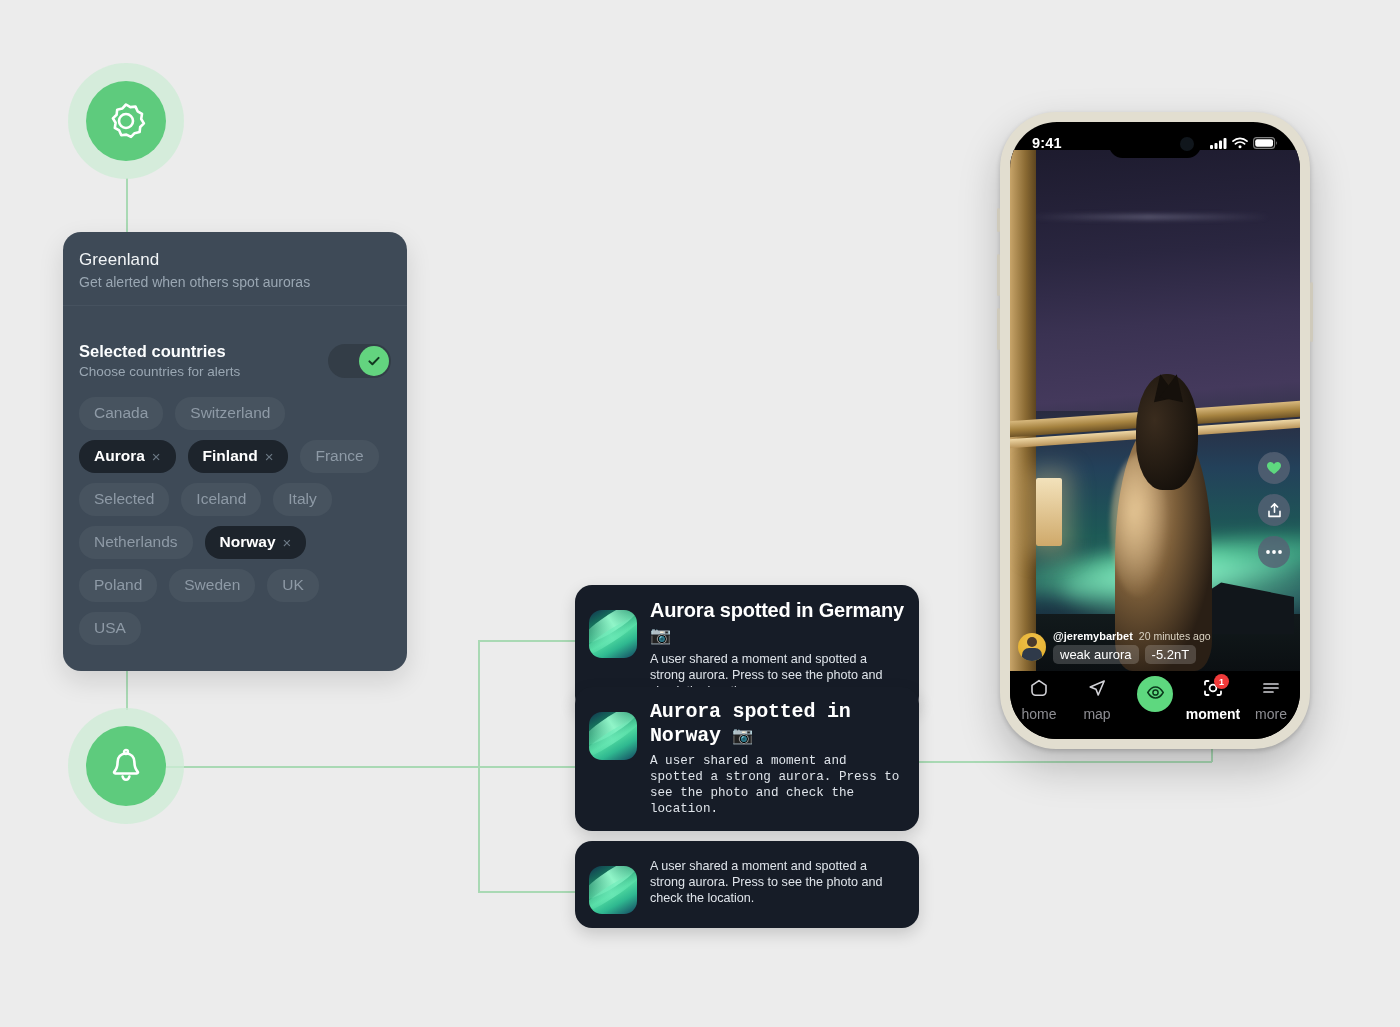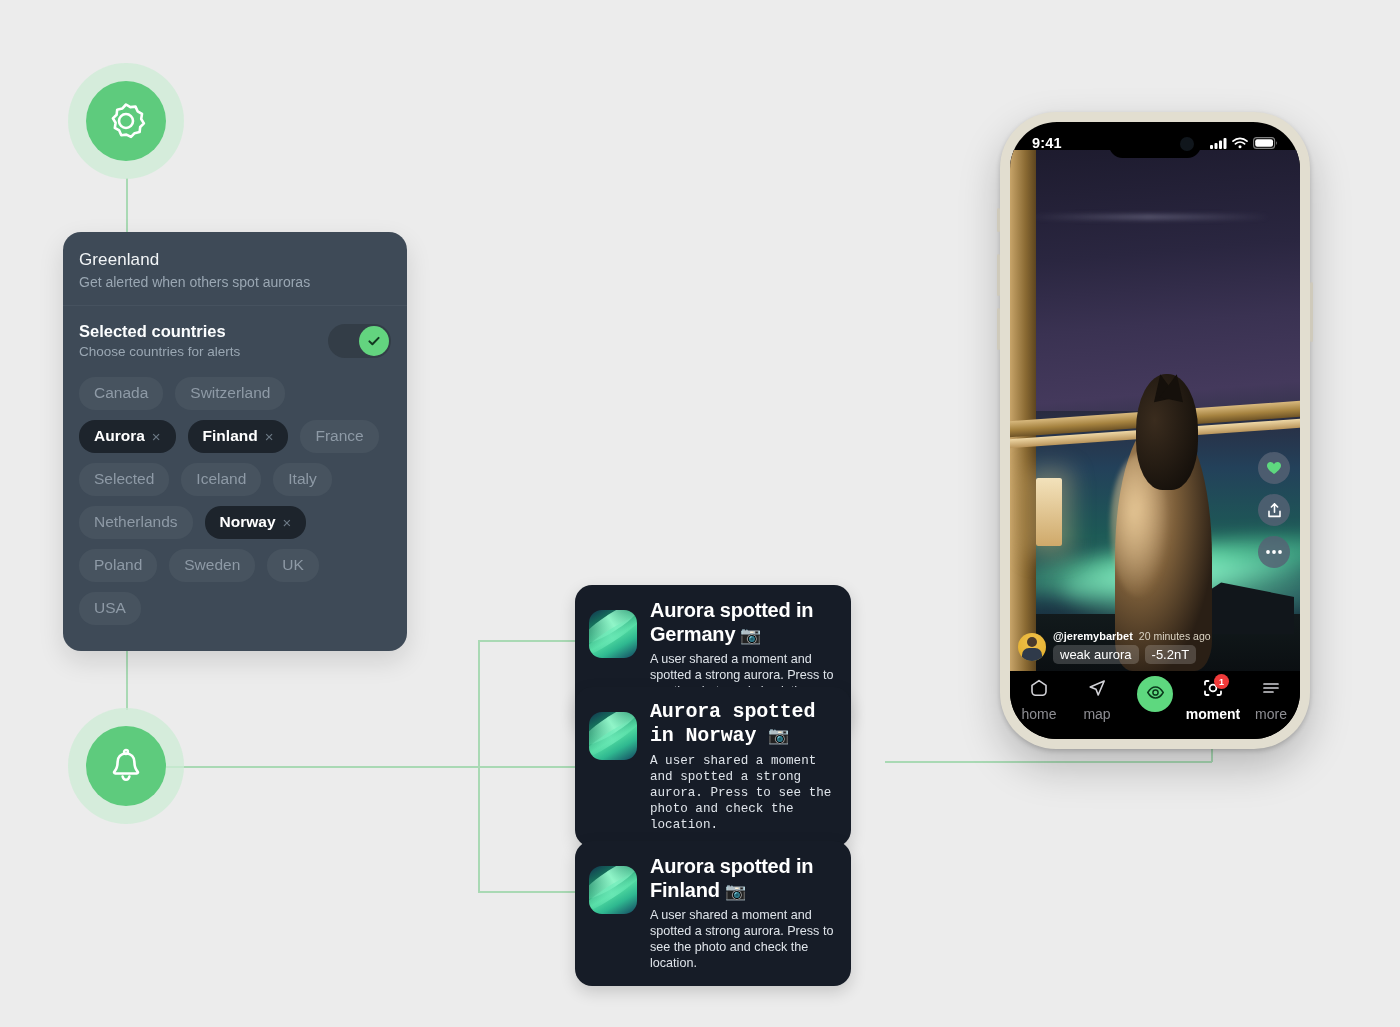--- a/index.html
+++ b/index.html
@@ -34,21 +34,21 @@
     position: absolute; left: 63px; top: 232px; width: 344px;
     background: #3e4a57; border-radius: 18px;
     box-shadow: 0 10px 26px rgba(0,0,0,.12);
     overflow: hidden;
   }
   .panel-head { padding: 18px 16px 15px 16px; border-bottom: 1px solid #46525f; }
   .panel-title { color: #f2f5f7; font-size: 17px; letter-spacing: .1px; }
   .panel-sub { color: #9aa7b3; font-size: 14px; margin-top: 4px; }
 
   .panel-body { padding: 16px 16px 26px 16px; }
-  .row-toggle { display: flex; align-items: flex-start; justify-content: space-between; }
+  .row-toggle { display: flex; align-items: flex-start; justify-content: space-between; margin-top: 20px; }
   .row-label { color: #fbfdfe; font-size: 16.5px; font-weight: bold; }
   .row-sub { color: #9aa7b3; font-size: 13.5px; margin-top: 3px; }
 
   .switch {
     width: 63px; height: 34px; border-radius: 19px; background: #333d47;
     position: relative; flex: 0 0 auto; margin-top: 2px;
   }
   .knob {
     position: absolute; right: 2px; top: 2px; width: 30px; height: 30px;
     border-radius: 50%; background: #63d47f;
@@ -59,21 +59,21 @@
   .chip {
     border-radius: 16px; padding: 7px 15px 8px 15px;
     font-size: 15.5px; color: #8e9aa6; background: #47535f;
     white-space: nowrap; display: inline-flex; align-items: center; gap: 7px;
   }
   .chip.sel { background: #1d242c; color: #ffffff; font-weight: bold; }
   .chip .x { color: #6d7a86; font-size: 15px; font-weight: normal; }
 
   
   .note {
-    position: absolute; left: 575px; width: 276px;
+    position: absolute; left: 575px; width: 344px;
     background: #161c27; border-radius: 17px;
     padding: 13px 14px 14px 14px;
     display: flex; gap: 13px; align-items: flex-start;
     box-shadow: 0 6px 16px rgba(0,0,0,.16);
   }
   .note-icon {
     flex: 0 0 auto; width: 48px; height: 48px; border-radius: 13px;
     margin-top: 12px; overflow: hidden; position: relative;
     background: linear-gradient(150deg,#11314f 0%,#17805f 28%,#4fd9a0 55%,#2fb890 72%,#12415e 100%);
   }
@@ -382,21 +382,20 @@
           <div class="note-title"><span>Aurora spotted in Norway</span> <span class="cam">📷</span></div>
           <div class="note-body">A user shared a moment and spotted a strong aurora. Press to see the photo and check the location.</div>
         </div>
       </div>
       <div class="note" style="top: 841px;">
         <div class="note-icon">
           <div class="band1"></div>
           <div class="band2"></div>
         </div>
         <div class="note-txt">
-          <div class="note-title"><span>Aurora spotted in Finland</span> <span class="cam">📷</span></div>
           <div class="note-body">A user shared a moment and spotted a strong aurora. Press to see the photo and check the location.</div>
         </div>
       </div>
     </div>
 
   <div id="phone">
     <div class="btn-side" style="left:-3px; top:96px; width:3px; height:24px;"></div>
     <div class="btn-side" style="left:-3px; top:142px; width:3px; height:42px;"></div>
     <div class="btn-side" style="left:-3px; top:196px; width:3px; height:42px;"></div>
     <div class="btn-side" style="right:-3px; top:170px; width:3px; height:60px;"></div>

